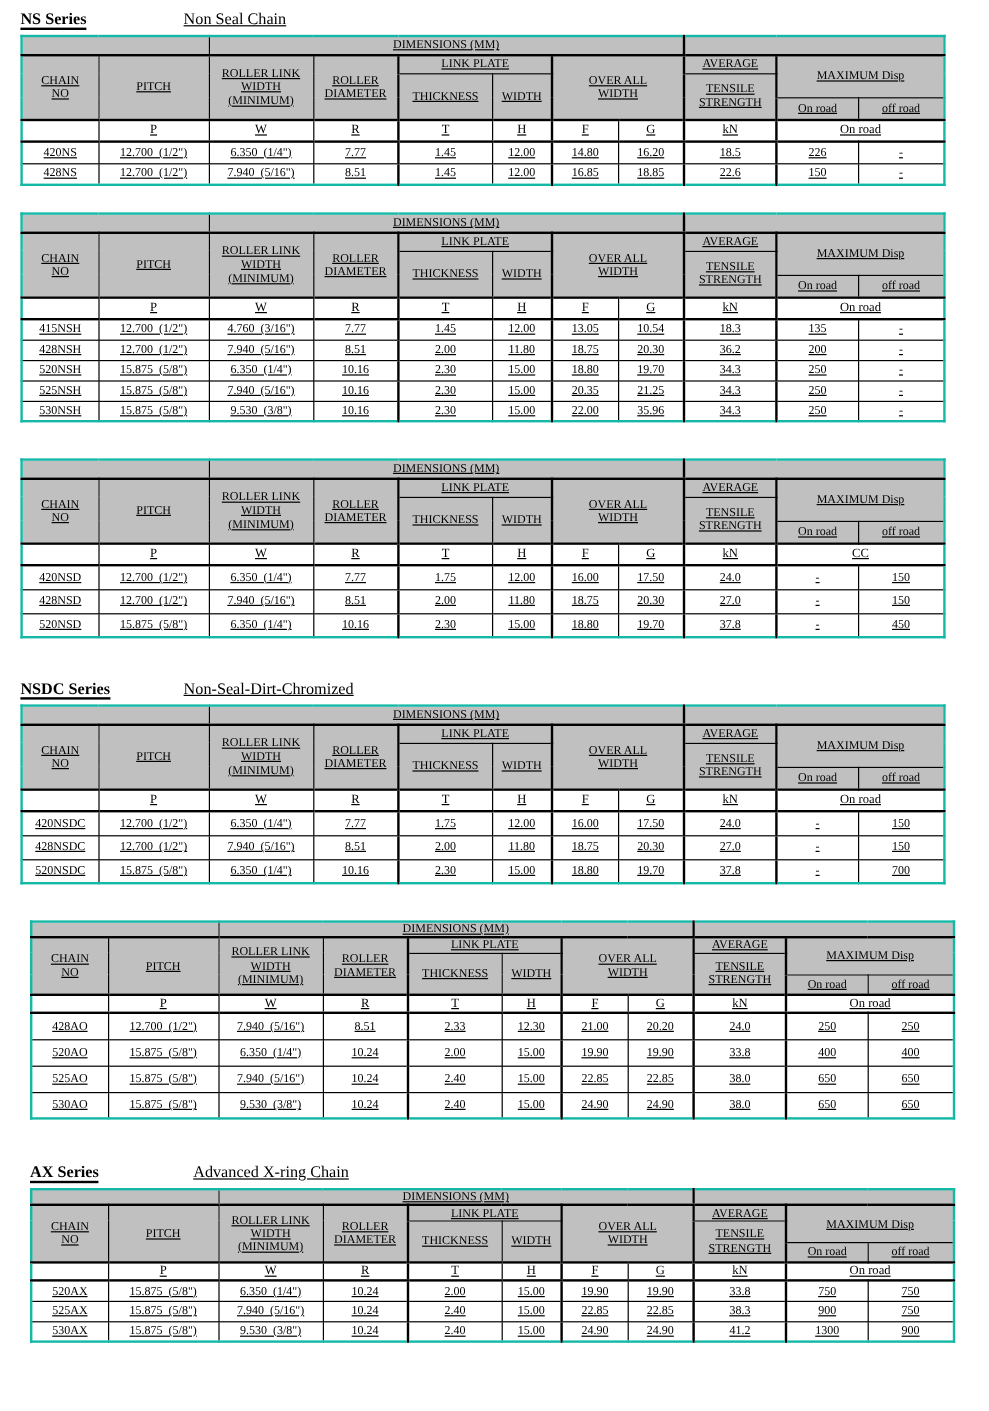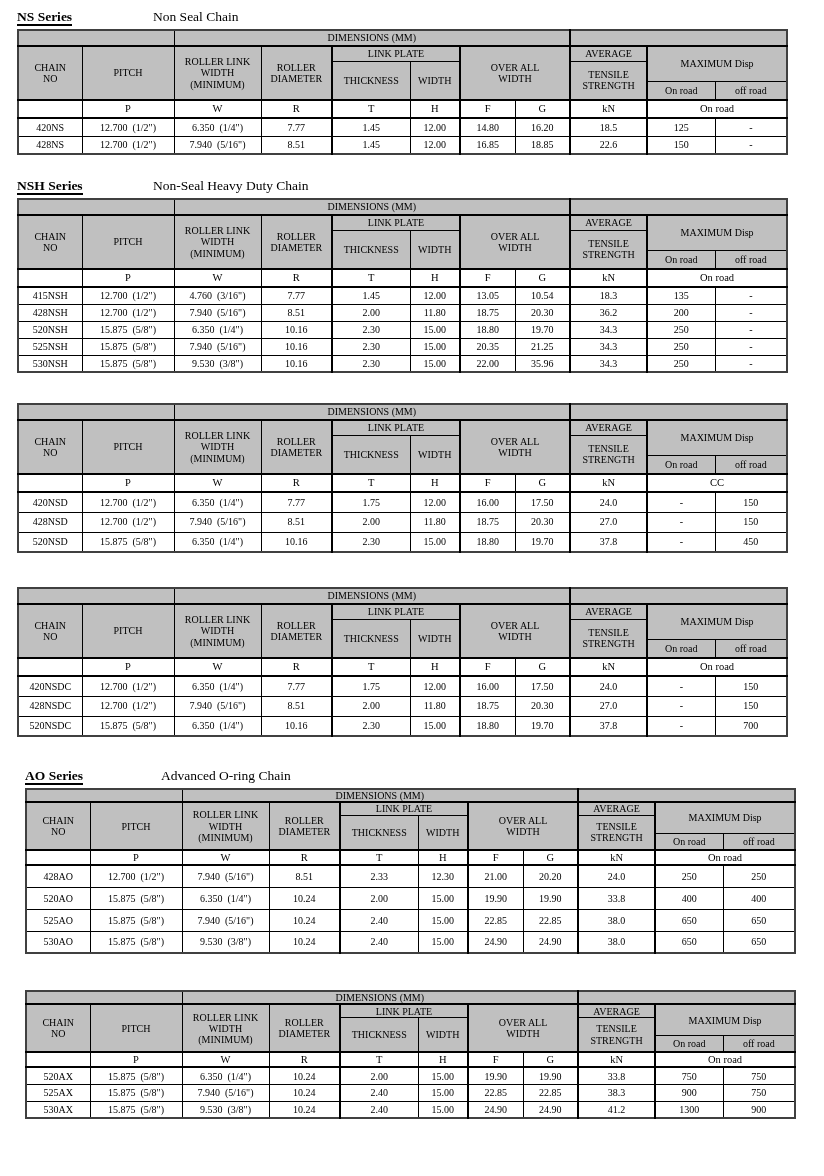--- a/index.html
+++ b/index.html
@@ -2,36 +2,36 @@
 <html style="--header-bg: #c0c0c0;"><head>
 <meta charset="utf-8">
 <style>
   html,body{margin:0;padding:0;background:#fff;}
   body{
     width:824px;height:1176px;overflow:hidden;
     font-family:"Liberation Serif","DejaVu Serif",serif;color:#000;
     -webkit-font-smoothing:antialiased;
   }
   .page{padding:8px 0 0 17px;width:790px;}
-  section.series{display:block;}
+  section.series{display:block;text-decoration:underline;}
   .sec1{margin-top:22px;}
   .sec2{margin-top:30px;}
   .sec3{margin-top:34px;}
   .sec4{margin-top:30px;}
   .sec5{margin-top:36px;}
   .shift{margin-left:8px;}
 
   .series-heading{height:18px;margin-bottom:3px;line-height:16px;}
   .name-wrap{display:inline-block;width:136px;vertical-align:top;}
   .series-name{font-weight:bold;font-size:13.5px;border-bottom:2px solid #000;padding-bottom:0;}
   .series-sub{font-size:13.5px;}
 
   table.tbl{
     border-collapse:collapse;table-layout:fixed;width:769px;
-    border:2px solid #404040;
+    border:2px solid #14b8a6;
   }
   .tbl th,.tbl td{
     border:1px solid #000;text-align:center;vertical-align:middle;
     padding:0 1px;font-weight:normal;line-height:1.12;overflow:hidden;
   }
   .tbl thead th,.tbl thead td{background:var(--header-bg,#c0c0c0);font-size:10px;}
   .dims-row td{border-bottom:2px solid #000;}
   .hr1{height:16px;}
   .hr2{height:15px;}
   .hr3{height:20px;}
@@ -126,41 +126,40 @@
           <tr class="data">
             <td>420NS</td>
             <td>12.700  (1/2")</td>
             <td>6.350  (1/4")</td>
             <td>7.77</td>
             <td class="v2">1.45</td>
             <td>12.00</td>
             <td class="v2">14.80</td>
             <td>16.20</td>
             <td class="v2">18.5</td>
-            <td class="v2">125</td>
+            <td class="v2">226</td>
             <td>-</td>
           </tr>
           <tr class="data">
             <td>428NS</td>
             <td>12.700  (1/2")</td>
             <td>7.940  (5/16")</td>
             <td>8.51</td>
             <td class="v2">1.45</td>
             <td>12.00</td>
             <td class="v2">16.85</td>
             <td>18.85</td>
             <td class="v2">22.6</td>
             <td class="v2">150</td>
             <td>-</td>
           </tr>
         </tbody>
       </table>
     </section>
     <section class="series sec1">
-      <div class="series-heading"><span class="name-wrap"><span class="series-name">NSH Series</span></span><span class="series-sub">Non-Seal Heavy Duty Chain</span></div>
       <table class="tbl">
         <colgroup>
           <col style="width: 64px;">
           <col style="width: 92px;">
           <col style="width: 87px;">
           <col style="width: 71px;">
           <col style="width: 78px;">
           <col style="width: 50px;">
           <col style="width: 55px;">
           <col style="width: 55px;">
@@ -377,20 +376,21 @@
             <td class="v2">18.80</td>
             <td>19.70</td>
             <td class="v2">37.8</td>
             <td class="v2">-</td>
             <td>450</td>
           </tr>
         </tbody>
       </table>
     </section>
     <section class="series sec3">
+      <div class="series-heading"><span class="name-wrap"><span class="series-name">NSDC Series</span></span><span class="series-sub">Non-Seal-Dirt-Chromized</span></div>
       <table class="tbl">
         <colgroup>
           <col style="width: 64px;">
           <col style="width: 92px;">
           <col style="width: 87px;">
           <col style="width: 71px;">
           <col style="width: 78px;">
           <col style="width: 50px;">
           <col style="width: 55px;">
           <col style="width: 55px;">
@@ -479,21 +479,20 @@
             <td class="v2">18.80</td>
             <td>19.70</td>
             <td class="v2">37.8</td>
             <td class="v2">-</td>
             <td>700</td>
           </tr>
         </tbody>
       </table>
     </section>
     <section class="series sec4 shift">
-      <div class="series-heading"><span class="name-wrap"><span class="series-name">AO Series</span></span><span class="series-sub">Advanced O-ring Chain</span></div>
       <table class="tbl compact">
         <colgroup>
           <col style="width: 64px;">
           <col style="width: 92px;">
           <col style="width: 87px;">
           <col style="width: 71px;">
           <col style="width: 78px;">
           <col style="width: 50px;">
           <col style="width: 55px;">
           <col style="width: 55px;">
@@ -595,20 +594,21 @@
             <td class="v2">24.90</td>
             <td>24.90</td>
             <td class="v2">38.0</td>
             <td class="v2">650</td>
             <td>650</td>
           </tr>
         </tbody>
       </table>
     </section>
     <section class="series sec5 shift">
+      <div class="series-heading"><span class="name-wrap"><span class="series-name">AX Series</span></span><span class="series-sub">Advanced X-ring Chain</span></div>
       <table class="tbl compact">
         <colgroup>
           <col style="width: 64px;">
           <col style="width: 92px;">
           <col style="width: 87px;">
           <col style="width: 71px;">
           <col style="width: 78px;">
           <col style="width: 50px;">
           <col style="width: 55px;">
           <col style="width: 55px;">

